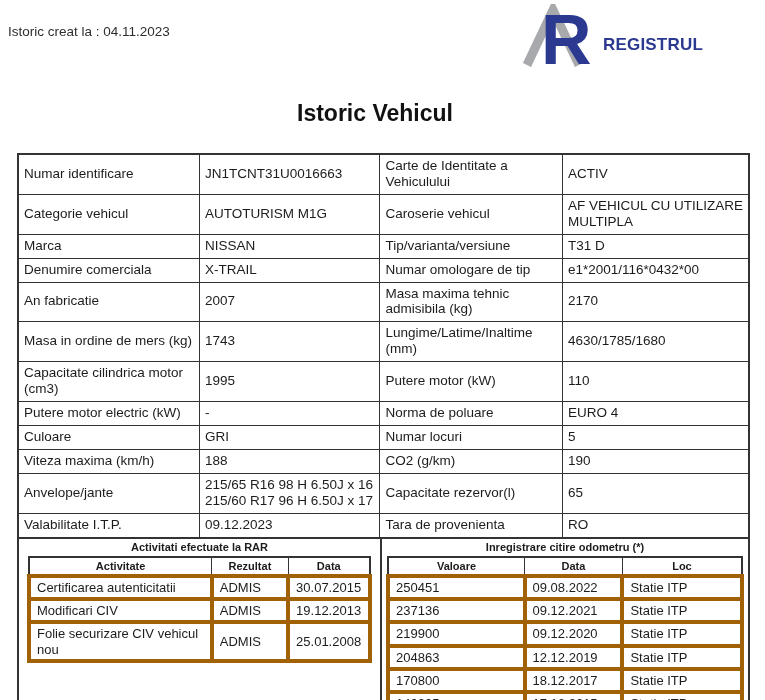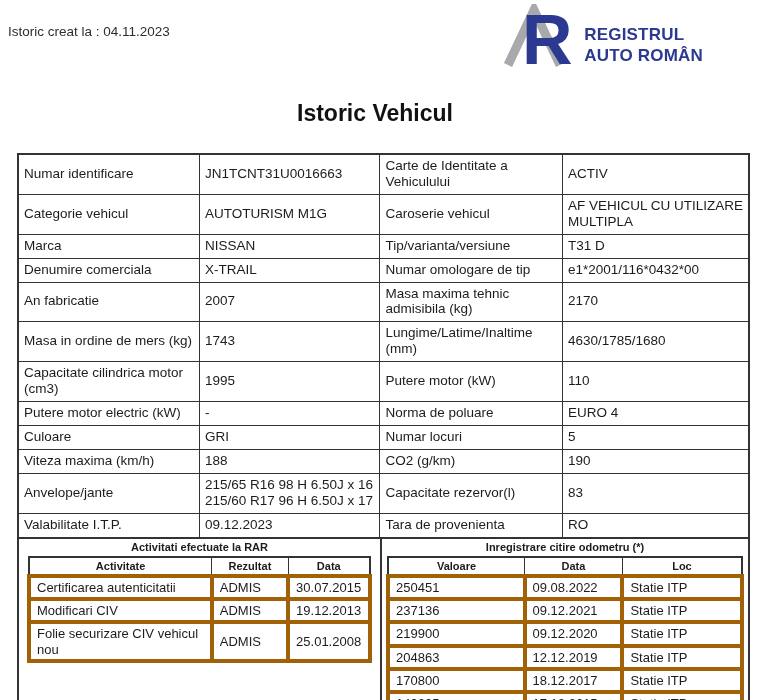--- a/index.html
+++ b/index.html
@@ -49,21 +49,20 @@
   <div class="created">Istoric creat la : 04.11.2023</div>
   <div class="logo">
     <span>
       <svg width="76" height="64" viewBox="0 0 76 64">
         <path d="M6 61 L32 6 L58 61" fill="none" stroke="#a7a9ac" stroke-width="9"></path>
         <text x="20" y="60" font-size="70" font-weight="bold" fill="#2b3990" font-family="Liberation Sans, sans-serif">R</text>
       </svg>
     </span>
     <div class="logo-text">
       <div>REGISTRUL</div>
-      <div>AUTO ROMÂN</div>
     </div>
   </div>
 </div>
 
 <div class="doc-title">Istoric Vehicul</div>
 
 <div class="main-wrap">
   <table class="main">
     <colgroup>
         <col style="width:181px">
@@ -130,21 +129,21 @@
         <td>Viteza maxima (km/h)</td>
         <td>188</td>
         <td>CO2 (g/km)</td>
         <td>190</td>
       </tr>
       <tr>
         <td>Anvelope/jante</td>
         <td class="pre">215/65 R16 98 H 6.50J x 16
 215/60 R17 96 H 6.50J x 17</td>
         <td>Capacitate rezervor(l)</td>
-        <td>83</td>
+        <td>65</td>
       </tr>
       <tr>
         <td>Valabilitate I.T.P.</td>
         <td>09.12.2023</td>
         <td>Tara de provenienta</td>
         <td>RO</td>
       </tr>
     </tbody>
   </table>
 

